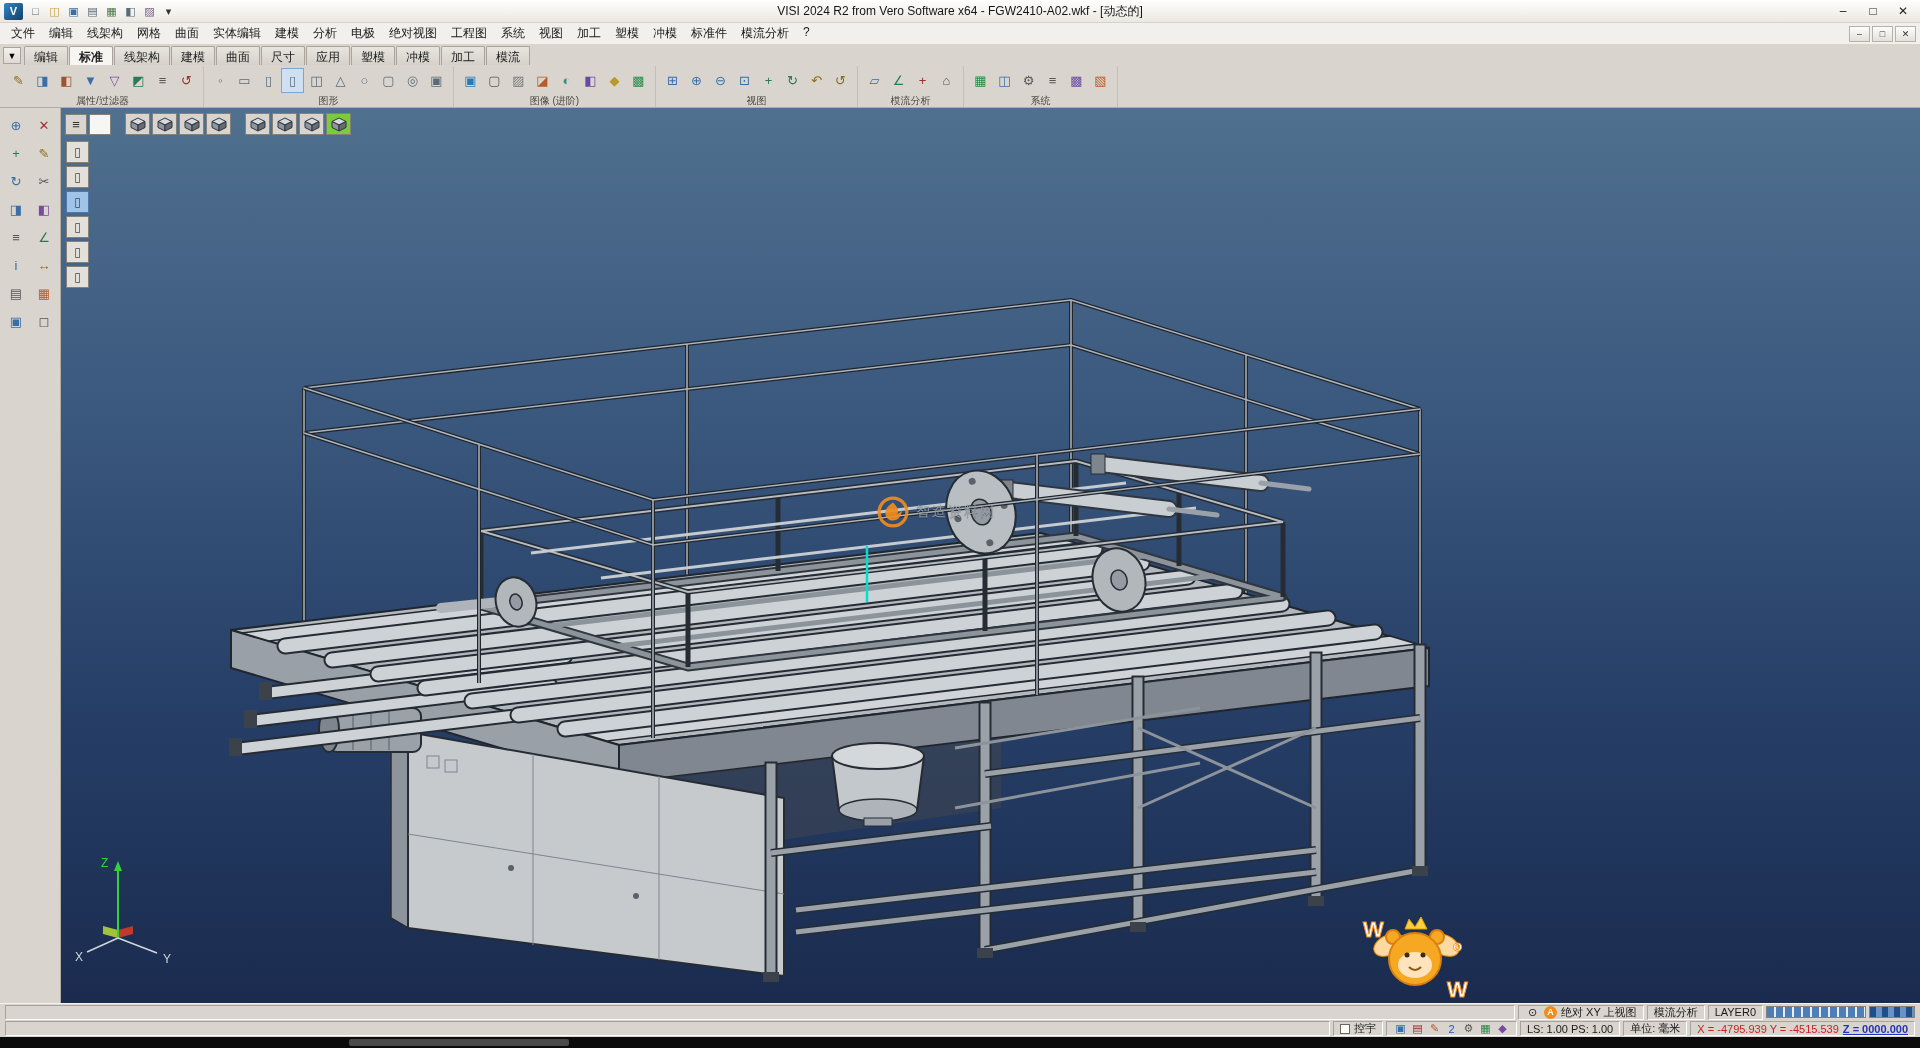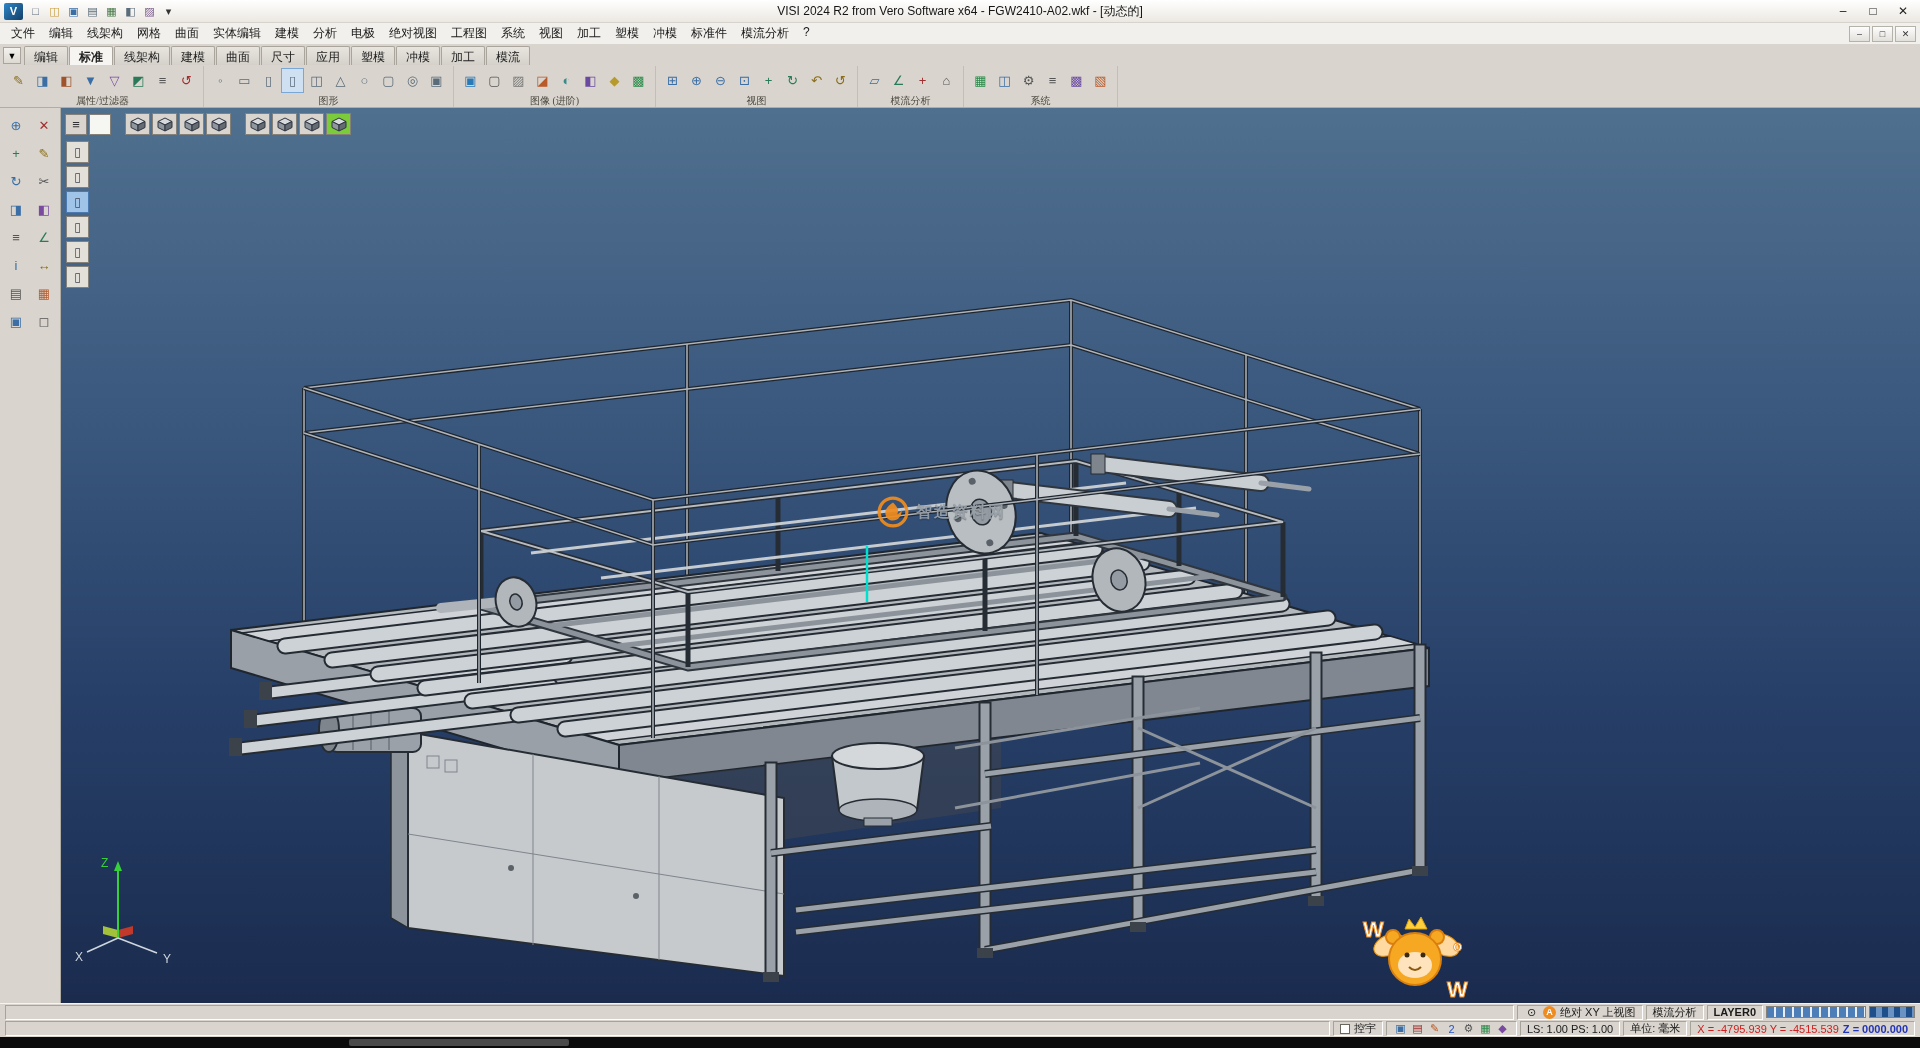--- a/index.html
+++ b/index.html
@@ -48,21 +48,21 @@
   
   .ribbon { height:43px; background:#d9d5ce; border-bottom:1px solid #b0ada5;
     display:flex; padding:1px 2px 0; flex:0 0 auto; }
   .rgroup { display:flex; flex-direction:column; border-right:1px solid #c3bfb7;
     padding:0 5px; }
   .rgroup-icons { height:28px; display:flex; align-items:center; gap:1px; }
   .ricon { width:23px; height:25px; display:flex; align-items:center;
     justify-content:center; font-size:13px; border:1px solid transparent; }
   .ricon.active { background:#cfe0f2; border-color:#7ba7d7; }
   .rgroup-label { font-size:10px; color:#4a473f; text-align:center; height:13px;
-    white-space:nowrap;font-family:Liberation Serif, serif; }
+    white-space:nowrap; }
 
   
   .main { flex:1 1 auto; display:flex; min-height:0; }
   .leftdock { width:61px; background:#d9d5ce; border-right:1px solid #b0ada5;
     padding:6px 3px; flex:0 0 auto; }
   .dock-grid { display:grid; grid-template-columns:26px 26px; gap:6px 2px;
     align-content:start; }
   .dock-icon { width:26px; height:22px; display:flex; align-items:center;
     justify-content:center; font-size:13px; }
 
@@ -83,21 +83,21 @@
   .float-toolbar { position:absolute; top:33px; left:5px; display:flex;
     flex-direction:column; gap:3px; }
   .ft-btn { width:23px; height:22px; background:#e3e0da; border:1px solid #84817a;
     display:flex; align-items:center; justify-content:center; font-size:12px; color:#445; }
   .ft-btn.active { background:#9fc4e8; border-color:#4a7ab0; }
 
   .axis-triad { position:absolute; left:12px; bottom:38px; width:110px; height:112px; }
 
   .watermark { position:absolute; left:816px; top:388px; display:flex;
     align-items:center; gap:7px; opacity:.92; }
-  .watermark-text { font-size:16px; font-weight:bold; color:#98a0a8;
+  .watermark-text { font-size:14px; font-weight:normal; color:#98a0a8;
     letter-spacing:2px; text-shadow:0 1px 1px rgba(0,0,0,.35); }
 
   .mascot { position:absolute; left:1288px; bottom:-4px; width:132px; height:100px; }
 
   
   .statusbar { height:34px; background:#d9d5ce; border-top:1px solid #f6f4f0;
     display:flex; flex-direction:column; flex:0 0 auto; font-size:11px; color:#1a1a1a; }
   .srow { height:17px; display:flex; align-items:center; gap:3px; padding:0 5px; }
   .cell { height:15px; display:flex; align-items:center; padding:0 6px; gap:4px;
     border:1px solid; border-color:#a6a39b #ffffff #ffffff #a6a39b; white-space:nowrap; }
@@ -106,22 +106,22 @@
     justify-content:center; font-size:11px; }
   .badge-a { width:13px; height:13px; border-radius:50%; background:#f08c1e;
     color:#fff; font-size:9px; font-weight:bold; display:flex; align-items:center;
     justify-content:center; }
   .seg-bar1 { width:100px; height:12px; border:1px solid #84817a;
     background:repeating-linear-gradient(90deg,#4d7eb8 0 7px,#e8eef6 7px 9px); }
   .seg-bar2 { width:46px; height:12px; border:1px solid #84817a;
     background:repeating-linear-gradient(90deg,#1e4f8a 0 6px,#6a93c4 6px 12px); }
   .checkbox { width:10px; height:10px; border:1px solid #6a675f; background:#fff; }
   .coord-red { color:#cc1f1f; font-weight:normal; }
-  .coord-blue { color:#2233bb; font-weight:bold; }
-  .layer-label { font-weight:bold; }
+  .coord-blue { color:#2233bb; font-weight:bold;text-decoration:underline; }
+  .layer-label { font-weight:normal; }
 
   
   .taskbar { position:absolute; left:0; right:0; bottom:0; height:11px; background:#0b0b0b; }
   .taskbar-seg { position:absolute; left:349px; width:220px; top:2px; bottom:2px;
     background:#4a4a4a; border-radius:2px; }
 </style>
 </head>
 <body>
 
 <div class="app">

